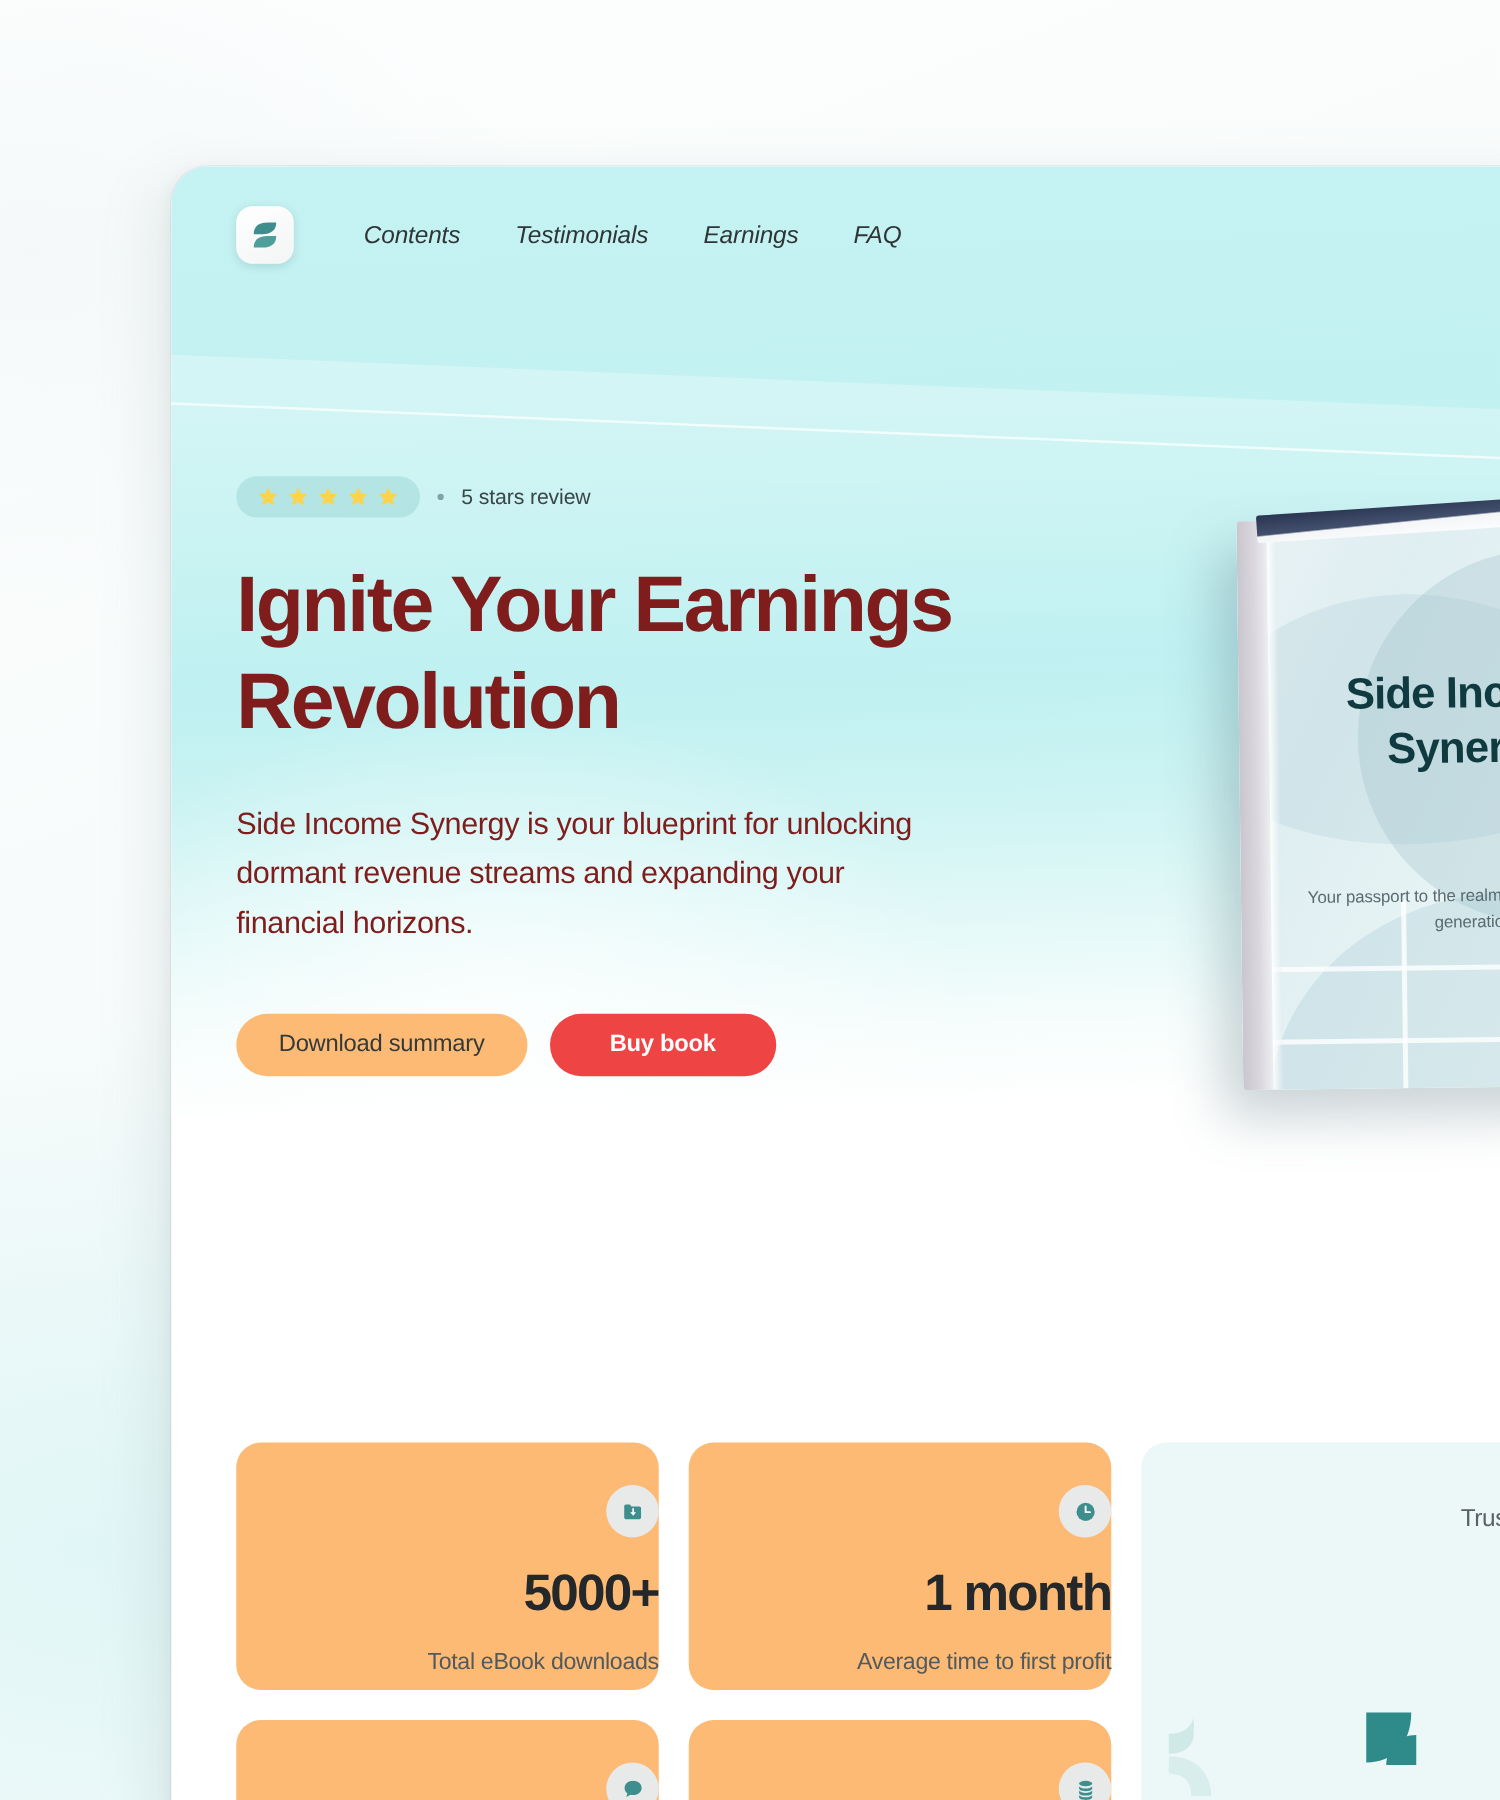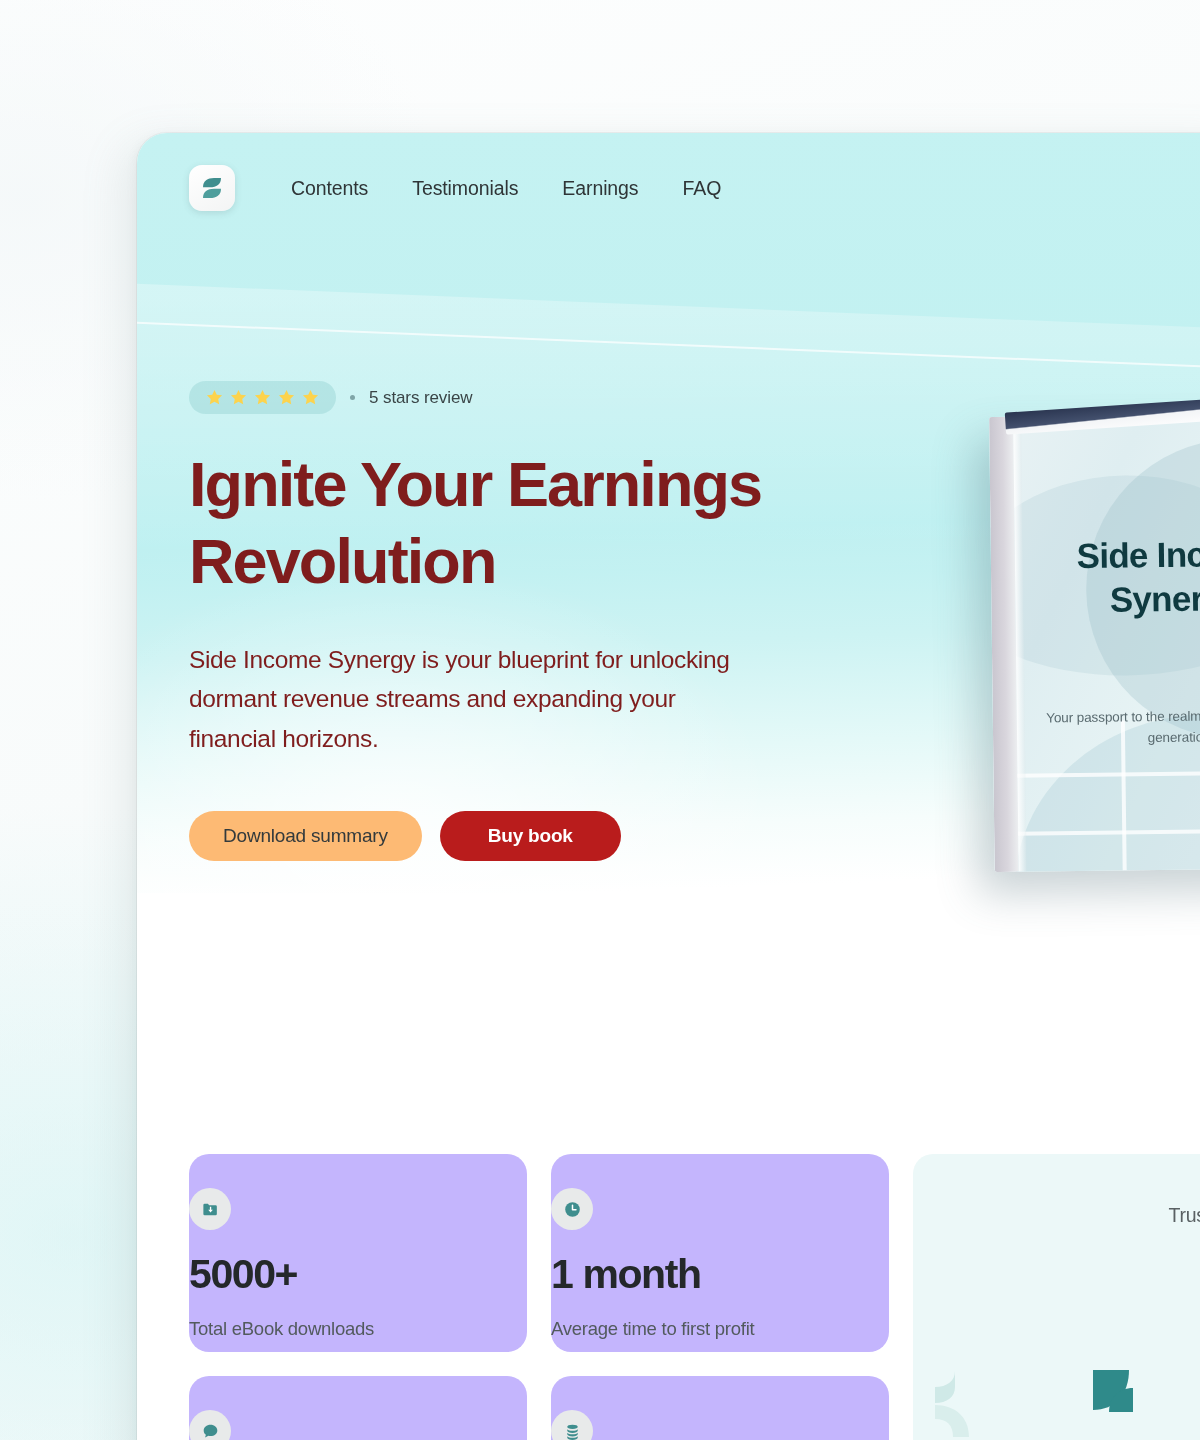--- a/index.html
+++ b/index.html
@@ -91,21 +91,21 @@
     z-index: 6;
   }
   .logo {
     width: 46px; height: 46px;
     border-radius: 13px;
     background: linear-gradient(150deg, #ffffff 0%, #f3f4f4 100%);
     box-shadow: 0 2px 7px rgba(60,90,95,0.16);
     display: flex; align-items: center; justify-content: center;
     flex: 0 0 auto;
   }
-  .nav-links { display: flex; align-items: center; gap: 44px; margin-left: 12px; }
+  .nav-links { display: flex; align-items: center; gap: 44px; margin-left: 12px; font-style: italic; }
   .nav-link {
     font-size: 19.5px;
     color: #2f3537;
     letter-spacing: -0.1px;
     cursor: pointer;
     white-space: nowrap;
   }
 
   
   .hero-content {
@@ -156,21 +156,21 @@
     padding: 0 34px;
     height: 50px;
     display: inline-flex; align-items: center; justify-content: center;
     white-space: nowrap;
   }
   .btn-secondary {
     background: #fdba74;
     color: #333a3c;
   }
   .btn-primary {
-    background: #b91c1c;
+    background: #ef4444;
     color: #ffffff;
     font-weight: 600;
     padding: 0 48px;
   }
 
   
   .book-wrap {
     position: absolute;
     left: 855px;
     top: 282px;
@@ -260,27 +260,27 @@
   .stats {
     position: absolute;
     left: 52px;
     top: 1021px;
     width: 700px;
     display: grid;
     grid-template-columns: 338px 338px;
     gap: 24px 24px;
   }
   .stat-card {
-    background: #c4b5fd;
+    background: #fdba74;
     border-radius: 20px;
     height: 198px;
     padding-top: 34px;
     display: flex;
     flex-direction: column;
-    align-items: flex-start;
+    align-items: flex-end;
   }
   .stat-icon {
     width: 42px; height: 42px;
     border-radius: 50%;
     background: #e8eaea;
     display: flex; align-items: center; justify-content: center;
     flex: 0 0 auto;
   }
   .stat-value {
     margin-top: 24px;

